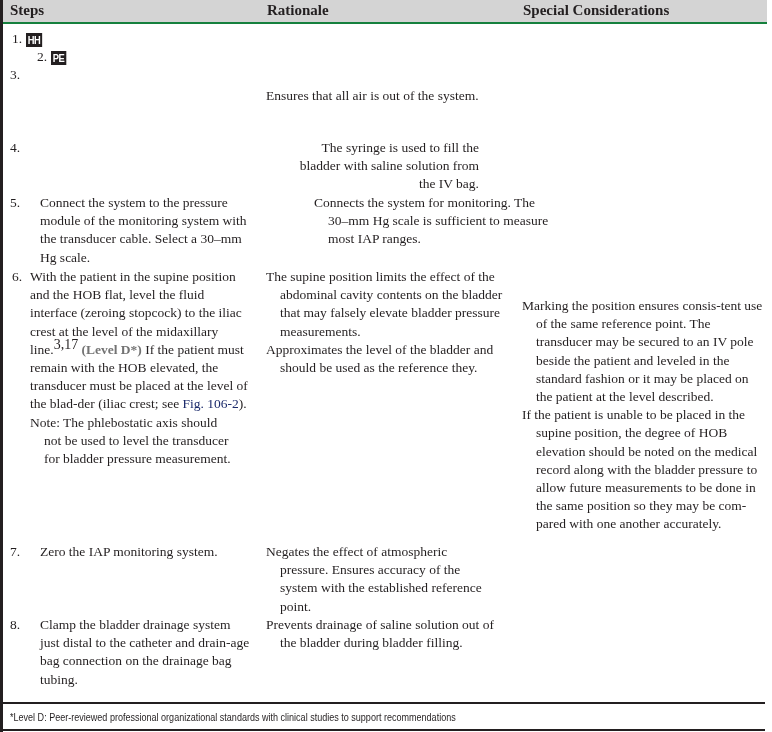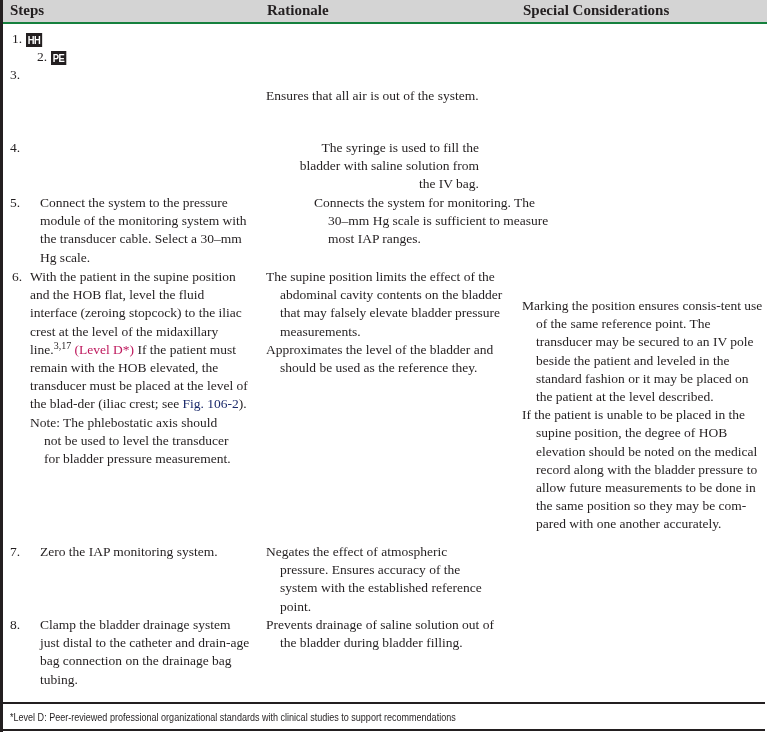--- a/index.html
+++ b/index.html
@@ -9,22 +9,22 @@
   .header { position: absolute; left: 3px; top: 0; width: 764px; height: 22px;
             background: #d4d4d4; border-bottom: 2px solid #15803d; }
   .header .h { position: absolute; top: 2px; font-size: 15px; font-weight: bold; }
   .content { position: absolute; left: 0; top: 24px; width: 772px; font-size: 13.5px; line-height: 18.2px; }
   .cell { position: absolute; }
   .item { position: relative; }
   .num { position: absolute; left: 0; top: 0; }
   .steps .text { margin-left: 30px; }
   .hang { padding-left: 14px; text-indent: -14px; }
   .fig { color: #1b2a6b; }
-  .lvl { color: #be185d; font-weight: normal; }
-  sup { font-size: 10px; line-height: 0; vertical-align: 5px; }
+  .lvl { color: #737373; font-weight: bold; }
+  sup { font-size: 14px; line-height: 0; vertical-align: 5px; }
   .badge { display: inline-block; background: #231f20; color: #fff;
            font-family: "Liberation Sans", "DejaVu Sans", sans-serif; font-weight: bold;
            font-size: 11px; line-height: 14px; padding: 0 2px; letter-spacing: -0.5px;
            transform: scaleX(0.85); transform-origin: left center; vertical-align: -1px; }
   .rule { position: absolute; left: 3px; width: 762px; height: 2px; background: #231f20; }
   .footnote { position: absolute; left: 10px; top: 711px; font-family: "Liberation Sans", "DejaVu Sans", sans-serif;
               font-size: 10.5px; transform: scaleX(0.86); transform-origin: left center; white-space: nowrap; }
 </style>
 </head>
 <body>

